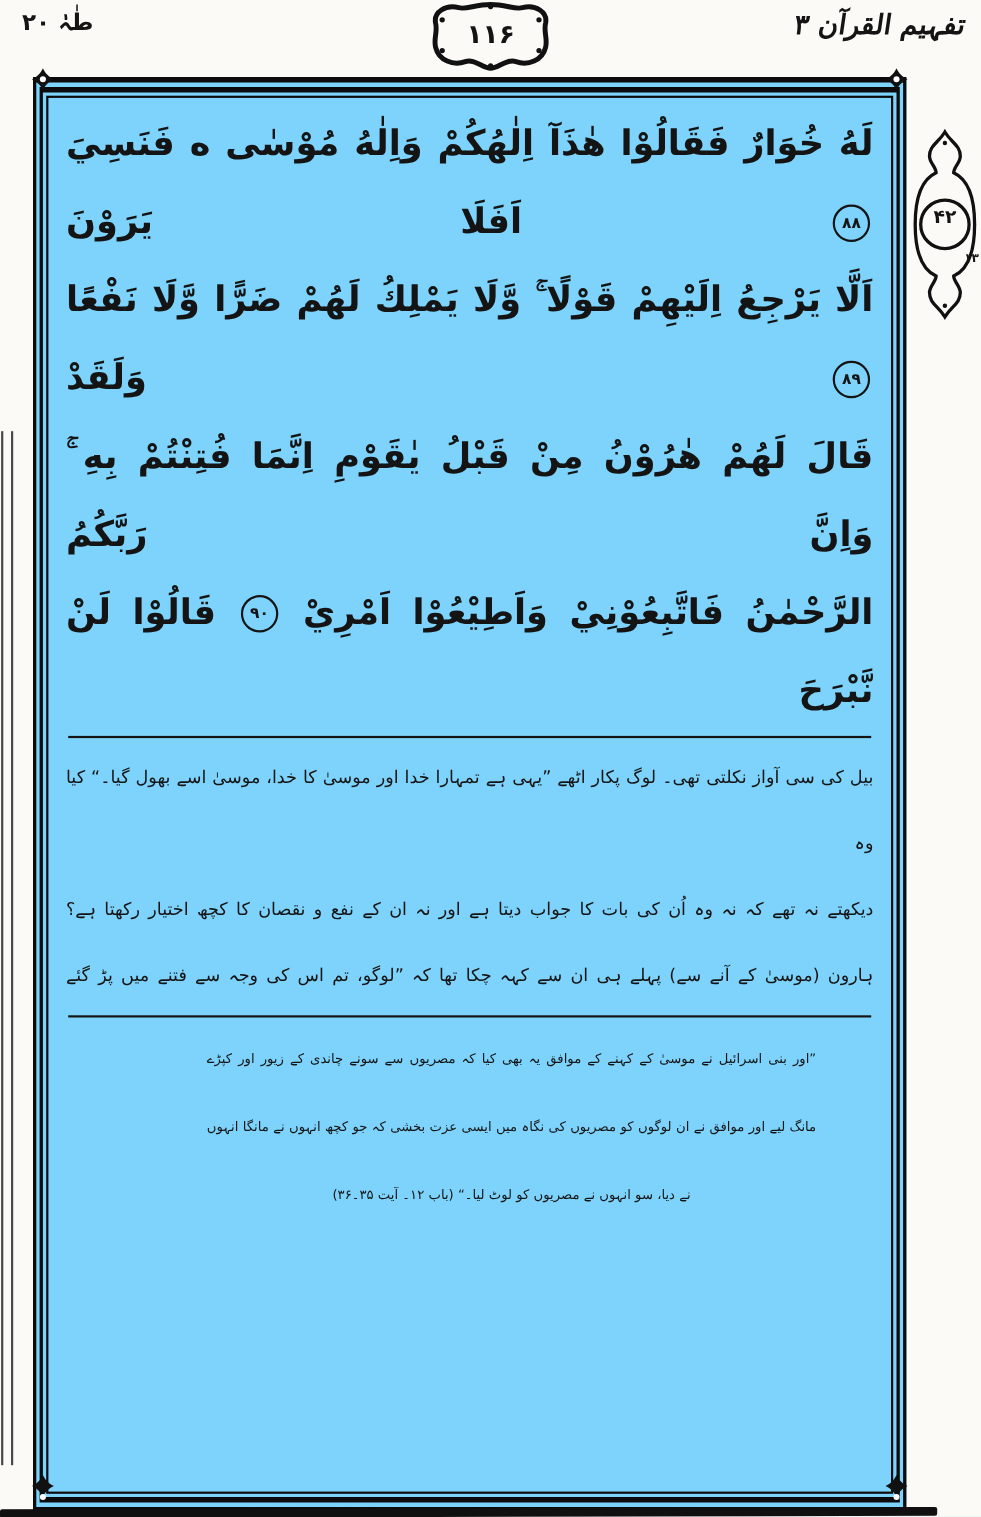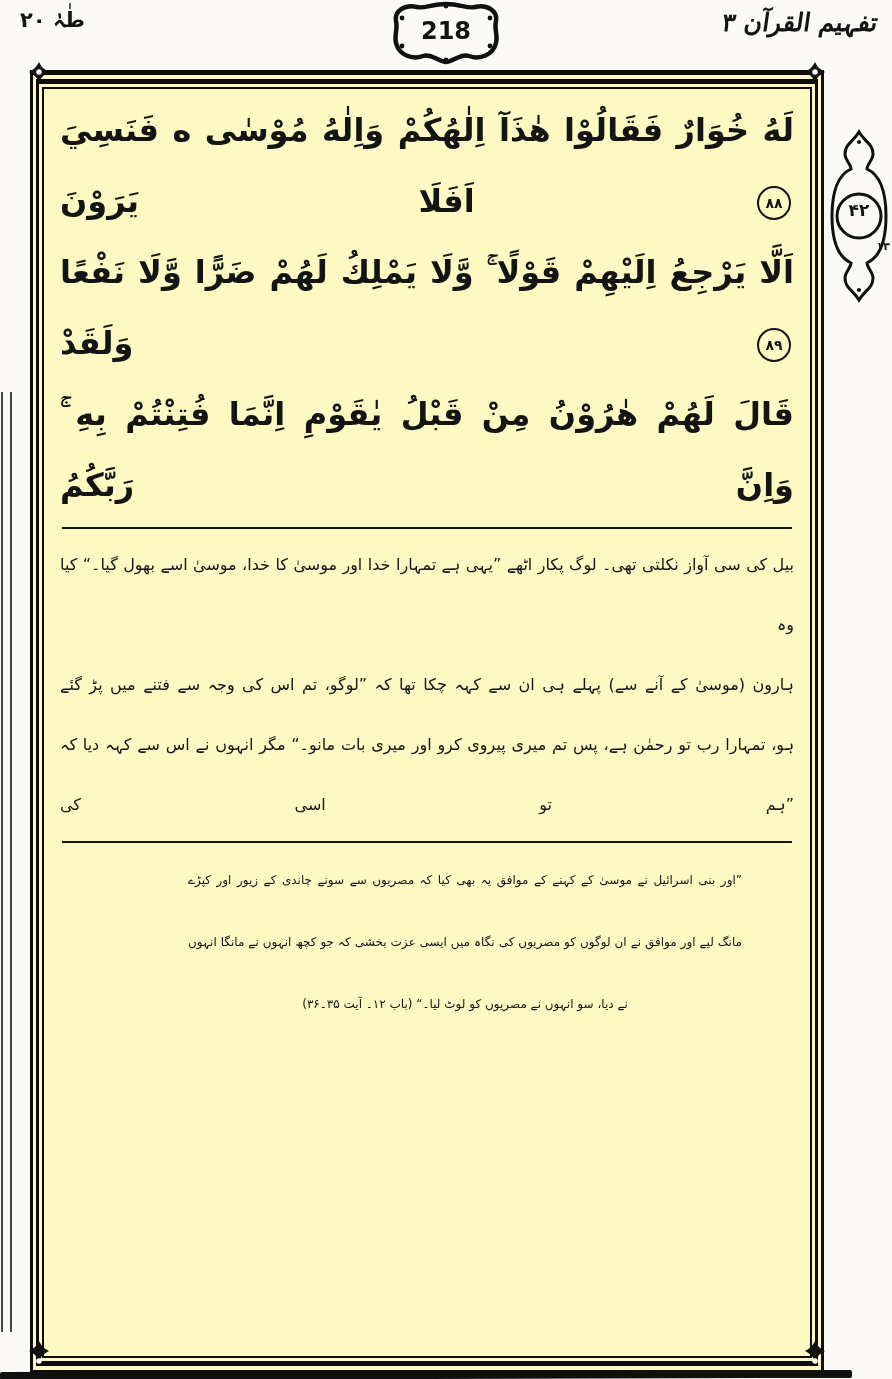--- a/index.html
+++ b/index.html
@@ -13,27 +13,27 @@
   .hdr-right{position:absolute;top:8px;right:16px;font-size:25px;font-weight:bold;
     font-style:italic;transform:skewX(6deg);letter-spacing:1px;}
   .hdr-left{position:absolute;top:8px;left:20px;font-size:21px;font-weight:bold;}
   .hdr-center{position:absolute;top:0px;left:50%;transform:translateX(-50%);
     width:116px;height:66px;}
   .hdr-center svg{position:absolute;inset:0;}
   .hdr-center .num{position:absolute;inset:0;display:flex;align-items:center;justify-content:center;
     font-size:24px;font-weight:bold;padding-bottom:4px;}
   
   .frame{position:absolute;left:30px;right:68px;top:70px;bottom:4px;
-    border:9px double #0c0c0c;border-top-width:14px;border-bottom-width:14px;background:#fef9c3;}
+    border:9px double #0c0c0c;border-top-width:14px;border-bottom-width:14px;background:#7dd3fc;}
   .frame-inner{position:absolute;inset:3px;border:2px solid #0c0c0c;padding:6px 16px 0 16px;}
   .corner{position:absolute;width:30px;height:30px;z-index:5;}
   .c-tl{top:62px;left:24px;} .c-tr{top:62px;right:62px;}
   .c-bl{bottom:8px;left:24px;} .c-br{bottom:8px;right:62px;}
   
-  .medallion{position:absolute;top:128px;right:2px;width:62px;height:176px;}
+  .medallion{position:absolute;top:116px;right:2px;width:62px;height:176px;}
   .medallion svg{position:absolute;inset:0;}
   .medallion .m-center{position:absolute;top:72px;left:0;right:0;text-align:center;
     font-size:17px;font-weight:bold;}
   .medallion .m-bottom{position:absolute;top:112px;left:0;right:0;text-align:right;
     font-size:11px;font-weight:bold;}
   
   .q-line{font-size:32px;font-weight:bold;line-height:71px;
     text-align:justify;text-align-last:justify;white-space:normal;}
   .ayah{display:inline-flex;width:30px;height:30px;border:2px solid #141414;border-radius:50%;
     align-items:center;justify-content:center;font-size:14px;font-weight:bold;
@@ -58,21 +58,21 @@
 <div class="hdr-center">
   <svg viewBox="0 0 116 66">
     <path d="M58 4 C72 4 80 9 87 7 C99 4 110 11 108 21 C106 29 110 35 108 43 C105 55 92 60 81 56 C73 53 65 62 58 62 C51 62 43 53 35 56 C24 60 11 55 8 43 C6 35 10 29 8 21 C6 11 17 4 29 7 C36 9 44 4 58 4 z" fill="none" stroke="#111" stroke-width="4.5"></path>
     <circle cx="14" cy="18" r="2.4" fill="#111"></circle>
       <circle cx="102" cy="18" r="2.4" fill="#111"></circle>
     <circle cx="14" cy="46" r="2.4" fill="#111"></circle>
       <circle cx="102" cy="46" r="2.4" fill="#111"></circle>
     <circle cx="58" cy="6" r="2.4" fill="#111"></circle>
       <circle cx="58" cy="60" r="2.4" fill="#111"></circle>
   </svg>
-  <div class="num">218</div>
+  <div class="num">۱۱۶</div>
 </div>
 
 <div class="hdr-left">طٰہٰ ۲۰</div>
 
 <div class="medallion">
   <svg viewBox="0 0 62 176">
     <path d="M31 4 C37 14 45 16 45 26 C45 32 39 36 39 41 C52 47 58 62 58 88 C58 114 52 129 39 135 C39 140 45 144 45 150 C45 160 37 162 31 172 C25 162 17 160 17 150 C17 144 23 140 23 135 C10 129 4 114 4 88 C4 62 10 47 23 41 C23 36 17 32 17 26 C17 16 25 14 31 4 z" fill="none" stroke="#111" stroke-width="3"></path>
     <circle cx="31" cy="88" r="22" fill="none" stroke="#111" stroke-width="3"></circle>
     <circle cx="31" cy="14" r="2" fill="#111"></circle>
       <circle cx="31" cy="162" r="2" fill="#111"></circle>
@@ -110,28 +110,33 @@
       <div class="q-line">
         <span>اَلَّا يَرْجِعُ اِلَيْهِمْ قَوْلًا ۚ وَّلَا يَمْلِكُ لَهُمْ ضَرًّا وَّلَا نَفْعًا</span>
         <span class="ayah">٨٩</span>
         <span>وَلَقَدْ</span>
       </div>
       <div class="q-line">
         <span>قَالَ لَهُمْ هٰرُوْنُ مِنْ قَبْلُ يٰقَوْمِ اِنَّمَا فُتِنْتُمْ بِهِ ۚ وَاِنَّ رَبَّكُمُ</span>
         
         <span></span>
       </div>
+      <div class="q-line">
+        <span>الرَّحْمٰنُ فَاتَّبِعُوْنِيْ وَاَطِيْعُوْا اَمْرِيْ</span>
+        <span class="ayah">٩٠</span>
+        <span>قَالُوْا لَنْ نَّبْرَحَ</span>
+      </div>
     </div>
 
     <div class="rule"></div>
 
     <div>
       <div class="t-line">بیل کی سی آواز نکلتی تھی۔ لوگ پکار اٹھے ”یہی ہے تمہارا خدا اور موسیٰ کا خدا، موسیٰ اسے بھول گیا۔“ کیا وہ</div>
+      <div class="t-line">دیکھتے نہ تھے کہ نہ وہ اُن کی بات کا جواب دیتا ہے اور نہ ان کے نفع و نقصان کا کچھ اختیار رکھتا ہے؟</div>
       <div class="t-line">ہارون (موسیٰ کے آنے سے) پہلے ہی ان سے کہہ چکا تھا کہ ”لوگو، تم اس کی وجہ سے فتنے میں پڑ گئے</div>
-      <div class="t-line">ہو، تمہارا رب تو رحمٰن ہے، پس تم میری پیروی کرو اور میری بات مانو۔“ مگر انہوں نے اس سے کہہ دیا کہ ”ہم تو اسی کی</div>
     </div>
 
     <div class="rule"></div>
 
     <div class="quote-block">
       <div class="quote-line">”اور بنی اسرائیل نے موسیٰ کے کہنے کے موافق یہ بھی کیا کہ مصریوں سے سونے چاندی کے زیور اور کپڑے</div>
       <div class="quote-line">مانگ لیے اور موافق نے ان لوگوں کو مصریوں کی نگاہ میں ایسی عزت بخشی کہ جو کچھ انہوں نے مانگا انہوں</div>
       <div class="quote-line center">نے دیا، سو انہوں نے مصریوں کو لوٹ لیا۔“ (باب ۱۲۔ آیت ۳۵۔۳۶)</div>
     </div>
 

